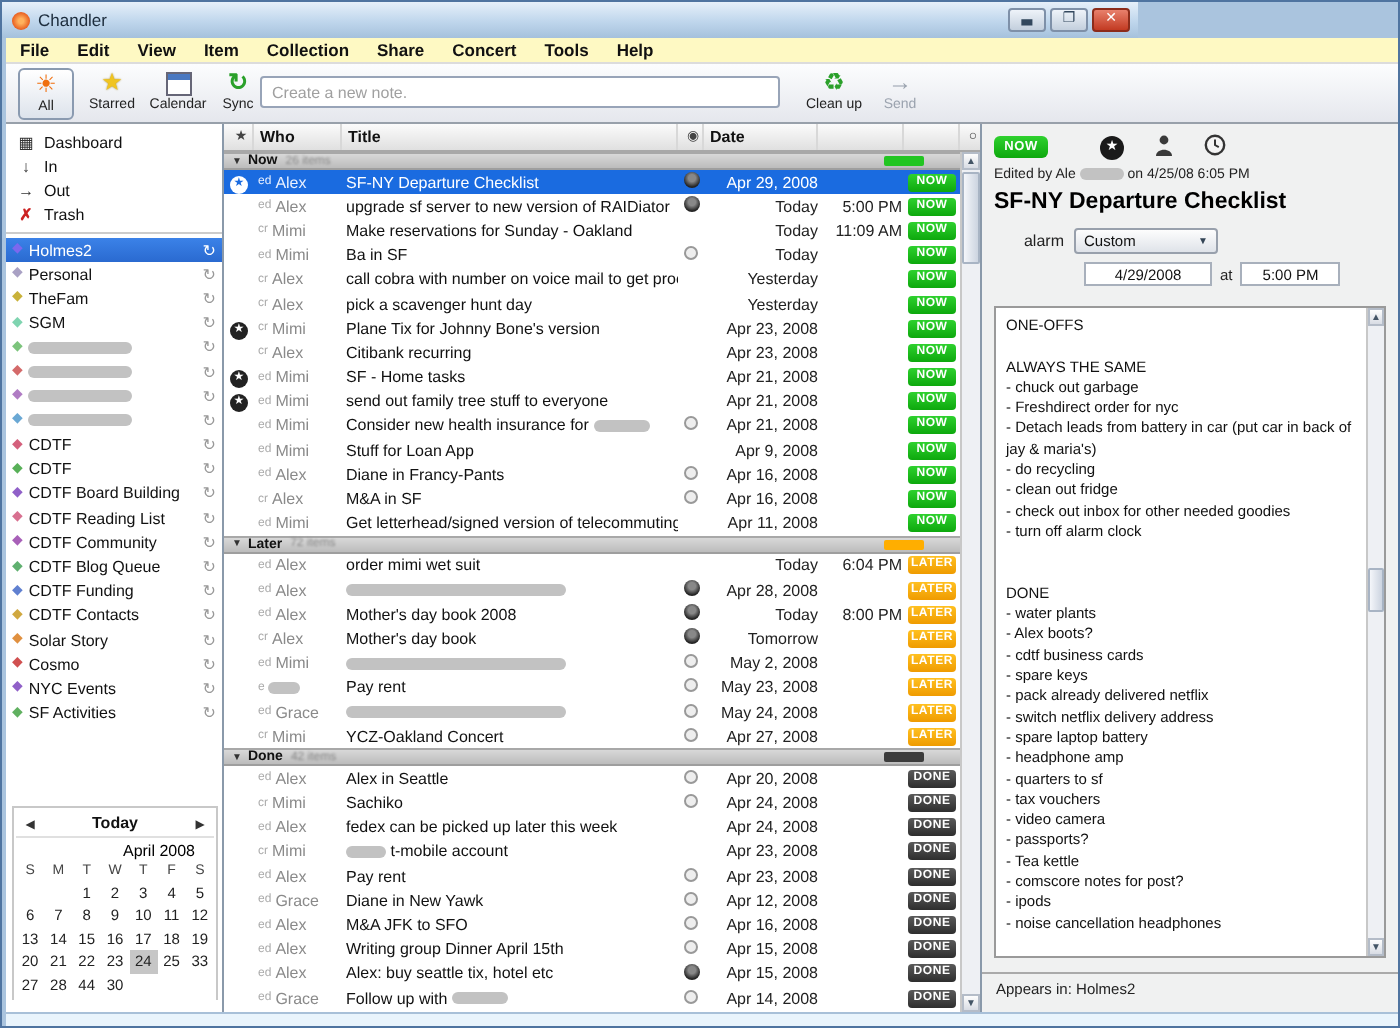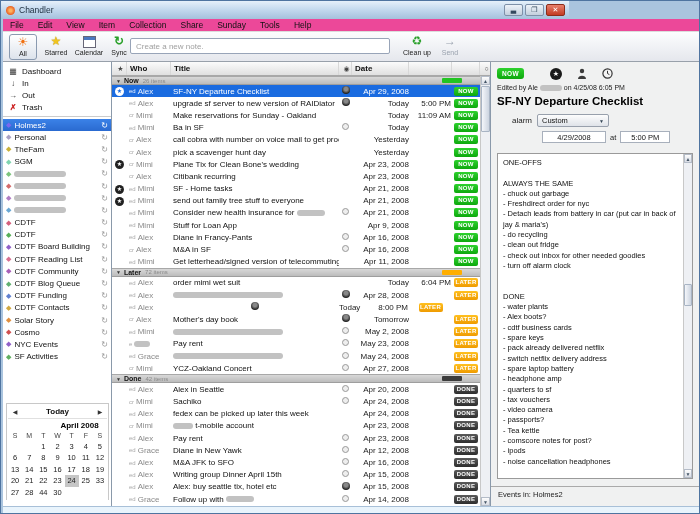--- a/index.html
+++ b/index.html
@@ -9,22 +9,22 @@
   
   .titlebar{position:absolute;left:0;top:0;width:568px;height:18px;
     background:linear-gradient(#e6f0fa,#bfd6ec 55%,#a5c1dc);display:flex;align-items:center;padding:0 5px;}
   .appicon{width:9px;height:9px;border-radius:50%;background:radial-gradient(circle,#ffb25e 20%,#e85d1f 70%);margin-right:4px;}
   .wtitle{font-size:8.5px;color:#1c2c3c;}
   .winbtns{position:absolute;right:4px;top:3px;display:flex;gap:2px;}
   .wbtn{width:19px;height:12px;border:1px solid #7e90a8;border-radius:2px;
     background:linear-gradient(#eef3f9,#c3cfdd);font-size:7px;line-height:10px;text-align:center;color:#33485e;}
   .wbtn.close{background:linear-gradient(#e8806c,#c23a22);color:#fff;border-color:#8c2c1a;}
   
-  .menubar{position:absolute;left:2px;top:18px;width:696px;height:13px;background:#ec4899;
-    border-bottom:1px solid #dcdcdc;display:flex;align-items:center;}
+  .menubar{position:absolute;left:2px;top:18px;width:696px;height:13px;background:#fef9c3;
+    border-bottom:1px solid #dcdcdc;display:flex;align-items:center;font-weight:bold;}
   .menu-item{font-size:8.5px;color:#111;padding:0 7px;}
   
   .toolbar{position:absolute;left:2px;top:31px;width:696px;height:30px;
     background:linear-gradient(#fcfdfe,#e5e7ed);border-bottom:1px solid #98a0aa;}
   .tbtn{position:absolute;top:2px;height:26px;text-align:center;font-size:7px;color:#222;border-radius:3px;}
   .tbtn .ic{display:block;height:15px;line-height:15px;font-size:12px;}
   .tbtn.selected{border:1px solid #8a9ab0;background:linear-gradient(#ffffff,#dde3ec);}
   .ic-all{color:#f07010;font-size:14px;}
   .ic-star{color:#f0c420;text-shadow:0 0 1px #a08010;}
   .ic-sync{color:#2aa02a;font-weight:bold;}
@@ -48,21 +48,21 @@
   .slabel{flex:1;white-space:nowrap;overflow:hidden;}
   .syncic{color:#999;font-size:8px;}
   .srow.sel{background:linear-gradient(#3b82e8,#2a6ad0);color:#fff;}
   .srow.sel .syncic{color:#fff;}
   .redact{display:inline-block;height:6px;border-radius:3px;background:#c2c2c2;vertical-align:middle;}
   
   .calendar{position:absolute;left:3px;right:2px;bottom:6px;border:1px solid #c8c8c8;border-bottom:none;background:#fff;padding:2px 1px 2px 1px;}
   .cal-nav{display:flex;align-items:center;height:13px;border-bottom:1px solid #e0e0e0;}
   .cal-arrow{width:14px;text-align:center;font-size:6px;color:#333;}
   .cal-today{flex:1;text-align:center;font-size:8px;font-weight:bold;color:#111;}
-  .cal-month{text-align:center;font-size:8px;font-weight:bold;height:12px;line-height:13px;margin-left:44px;}
+  .cal-month{text-align:center;font-size:8px;font-weight:normal;height:12px;line-height:13px;margin-left:44px;}
   .cal-grid{display:grid;grid-template-columns:repeat(7,1fr);text-align:center;}
   .cal-wd{font-size:7px;color:#444;height:10px;line-height:10px;}
   .cday{font-size:7.5px;height:11.5px;line-height:11.5px;color:#222;}
   .cday.selday{background:#c6c6c6;}
   .cday.boldday{font-weight:normal;}
   
   .center{flex:1;background:#fff;position:relative;border-right:1px solid #8a99aa;display:flex;flex-direction:column;overflow:hidden;}
   .lheader{height:14px;display:grid;grid-template-columns:15px 44px 1fr 13px 57px 43px 28px 10px;
     background:linear-gradient(#fbfbfb,#e0e0e0);border-bottom:1px solid #a8a8a8;font-size:8px;font-weight:bold;align-items:center;color:#111;}
   .lheader .hc{padding-left:3px;height:100%;line-height:13px;border-right:1px solid #d8d8d8;overflow:hidden;}
@@ -146,21 +146,21 @@
     </span>
   </div>
 
   <div class="menubar">
       <span class="menu-item">File</span>
       <span class="menu-item">Edit</span>
       <span class="menu-item">View</span>
       <span class="menu-item">Item</span>
       <span class="menu-item">Collection</span>
       <span class="menu-item">Share</span>
-      <span class="menu-item">Sunday</span>
+      <span class="menu-item">Concert</span>
       <span class="menu-item">Tools</span>
       <span class="menu-item">Help</span>
     </div>
 
   <div class="toolbar">
     <div class="tbtn selected" style="left:6px;width:28px;">
       <span class="ic ic-all">☀</span>
       <span>All</span>
     </div>
     <div class="tbtn" style="left:38px;width:30px;">
@@ -471,21 +471,21 @@
             <span class="c-badge">
               <span class="badge now">NOW</span>
             </span>
           </div>
           <div class="lrow">
             <span class="c-star"><span class="cstar">★</span></span>
             <span class="c-who">
               <span class="pref">cr</span>
               <span class="whon">Mimi</span>
             </span>
-            <span class="c-title">Plane Tix for Clean Bone's wedding</span>
+            <span class="c-title">Plane Tix for Johnny Bone's version</span>
             <span class="c-ic"></span>
             <span class="c-date">Apr 23, 2008</span>
             <span class="c-time"></span>
             <span class="c-badge">
               <span class="badge now">NOW</span>
             </span>
           </div>
           <div class="lrow">
             <span class="c-star"></span>
             <span class="c-who">
@@ -631,20 +631,21 @@
             <span class="c-badge">
               <span class="badge later">LATER</span>
             </span>
           </div>
           <div class="lrow">
             <span class="c-star"></span>
             <span class="c-who">
               <span class="pref">ed</span>
               <span class="whon">Alex</span>
             </span>
+            <span class="c-title">Mother's day book 2008</span>
             <span class="c-ic"><span class="comm"></span></span>
             <span class="c-date">Today</span>
             <span class="c-time">8:00 PM</span>
             <span class="c-badge">
               <span class="badge later">LATER</span>
             </span>
           </div>
           <div class="lrow">
             <span class="c-star"></span>
             <span class="c-who">
@@ -935,19 +936,19 @@
 - noise cancellation headphones
 
 - medications
 - firewire cable for grace back to sf?
 - Nightlights from Jill</div>
       <div class="nscroll">
         <span class="sarr up">▲</span>
         <span class="sthumb" style="top:130px;height:22px;"></span>
         <span class="sarr down">▼</span>
       </div>
-      <div class="appears">Events in: Holmes2</div>
+      <div class="appears">Appears in: Holmes2</div>
     </div>
 
   </div>
 
   <div class="statusbar"></div>
 </div>
 
 </body></html>

